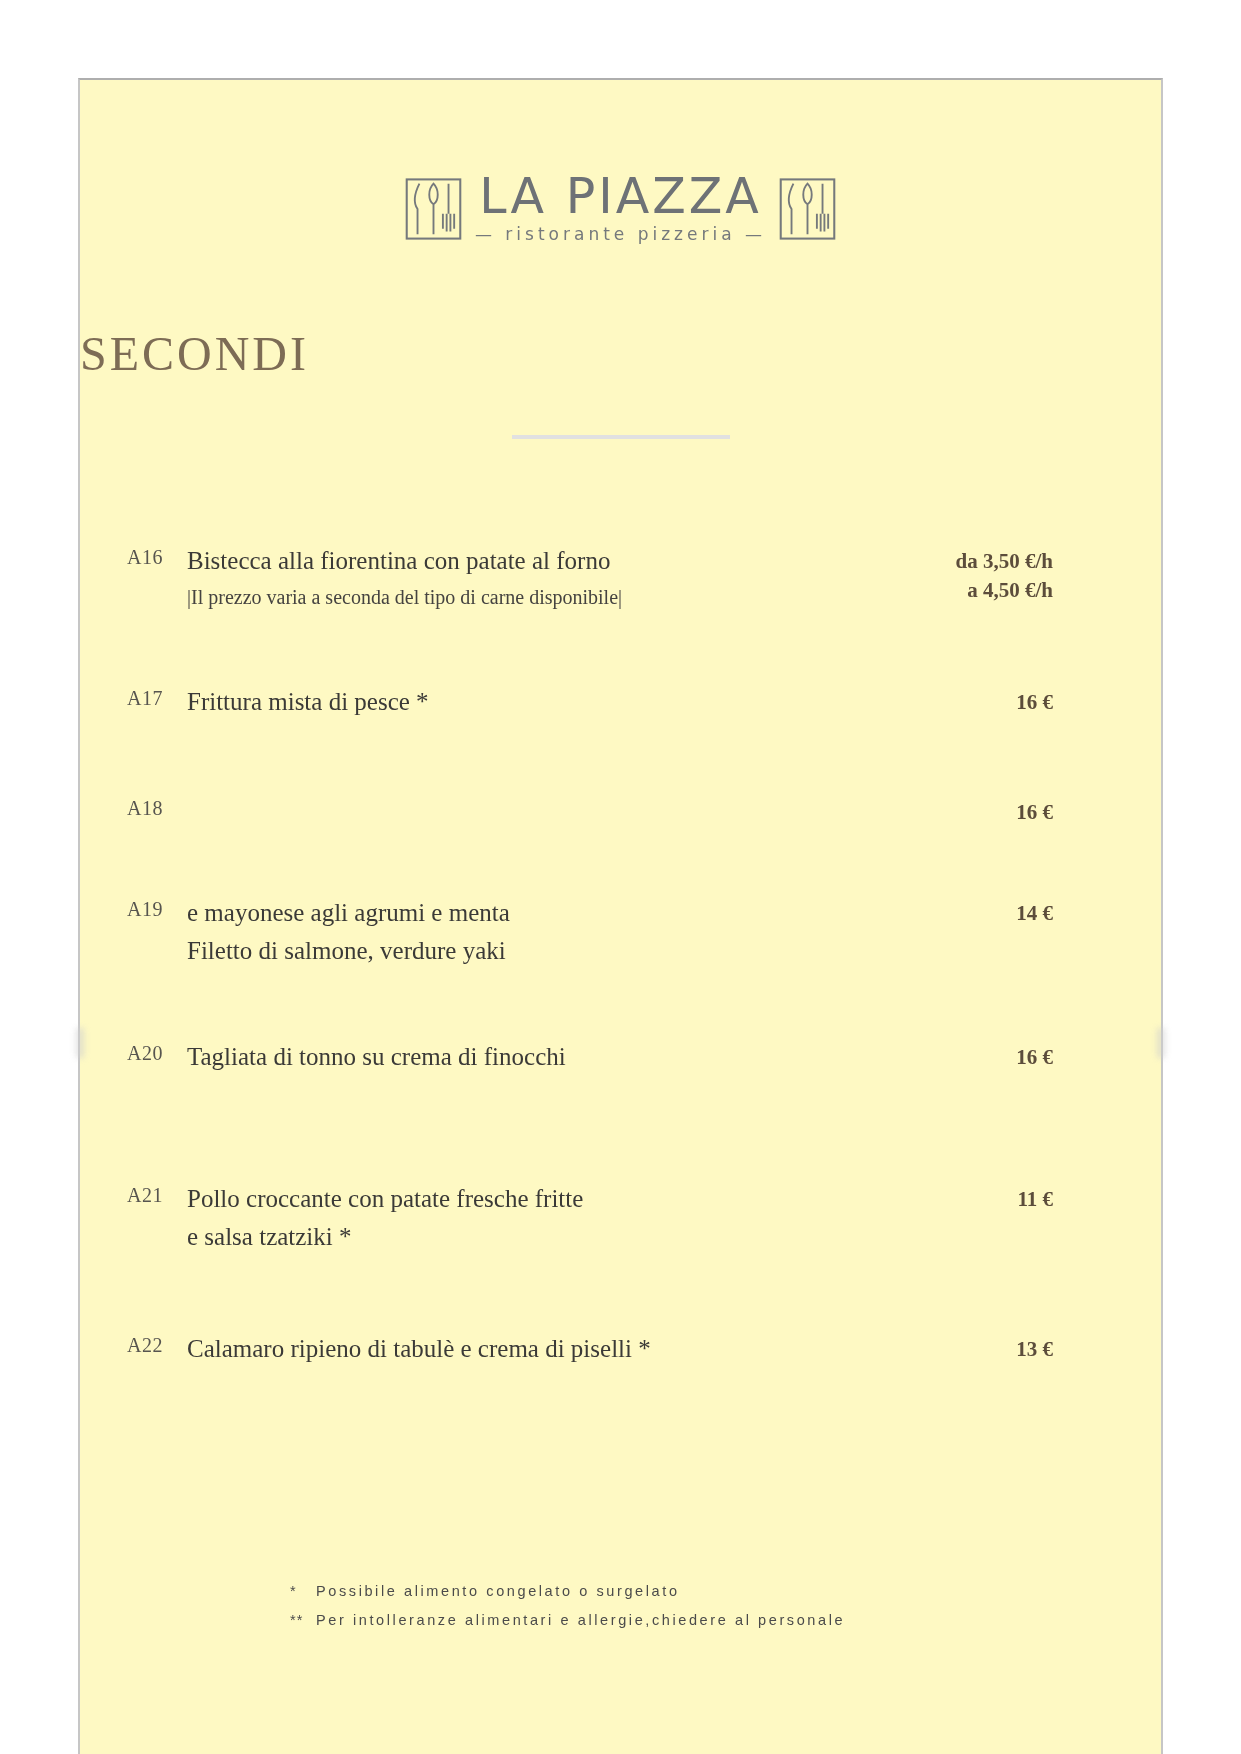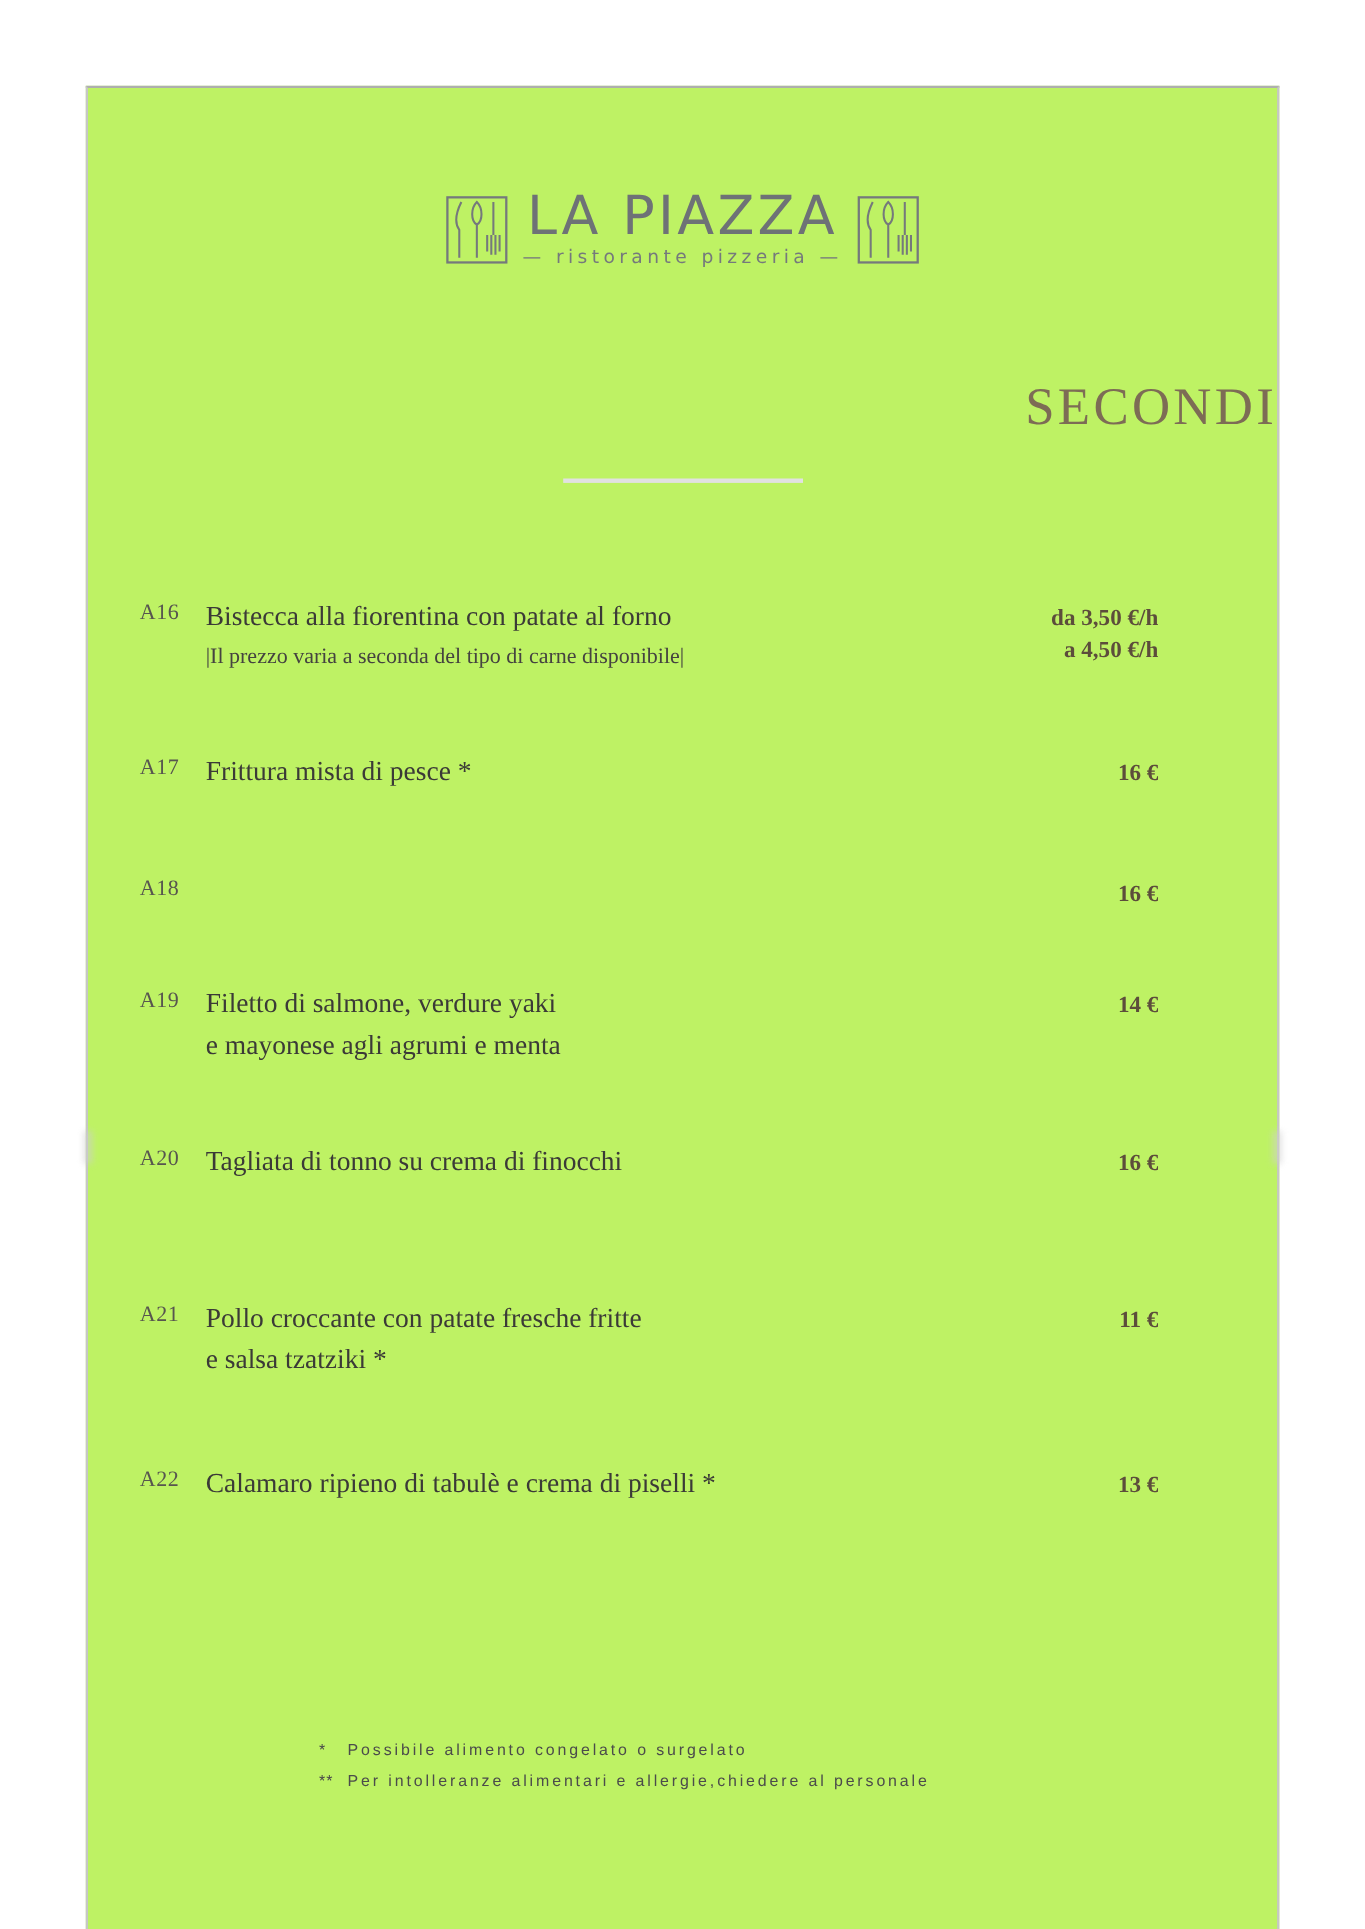--- a/index.html
+++ b/index.html
@@ -4,21 +4,21 @@
 <style>
   html,body{margin:0;padding:0;}
   body{
     width:1241px;height:1754px;
     background:#ffffff;
     font-family:"Liberation Serif", "DejaVu Serif", serif;
     overflow:hidden;position:relative;
   }
   .sheet{
     position:absolute;left:78px;top:78px;width:1085px;height:1676px;
-    background:#bef264;
+    background:#fef9c3;
     border-top:2px solid #aeaeae;
     border-left:2px solid #c6c6c6;
     border-right:2px solid #c6c6c6;
     box-sizing:border-box;
   }
   
   .seam{position:absolute;width:8px;height:30px;background:#cfcfcf;filter:blur(3px);opacity:.6;}
   .seam.left{left:-4px;top:948px;}
   .seam.right{right:-4px;top:948px;}
 
@@ -31,22 +31,22 @@
     font-size:49px;line-height:46px;letter-spacing:3px;
     color:#6e7276;white-space:nowrap;
   }
   .brand-tagline{
     font-family:"DejaVu Sans", sans-serif;
     font-size:17px;letter-spacing:4px;color:#75797c;margin-top:4px;white-space:nowrap;
   }
 
   
   .section-title{
-    position:absolute;top:264px;left:0;width:100%;
-    text-align:right;
+    position:absolute;top:248px;left:0;width:100%;
+    text-align:left;
     font-family:"Liberation Serif", serif;
     font-size:48px;line-height:52px;letter-spacing:3px;
     color:#7d6c55;
   }
   .divider{
     position:absolute;top:355px;left:50%;margin-left:-109px;
     width:218px;height:4px;background:#e1e1e1;
   }
 
   
@@ -143,22 +143,22 @@
     <span class="code">A18</span>
     <div class="price">
       <div>16 €</div>
 
     </div>
   </div>
 
   <div class="row" style="top:814px">
     <span class="code">A19</span>
     <div class="nameblock">
+      <div class="name">e mayonese agli agrumi e menta</div>
       <div class="name">Filetto di salmone, verdure yaki</div>
-      <div class="name">e mayonese agli agrumi e menta</div>
 
     </div>
     <div class="price">
       <div>14 €</div>
 
     </div>
   </div>
 
   <div class="row" style="top:958px">
     <span class="code">A20</span>

